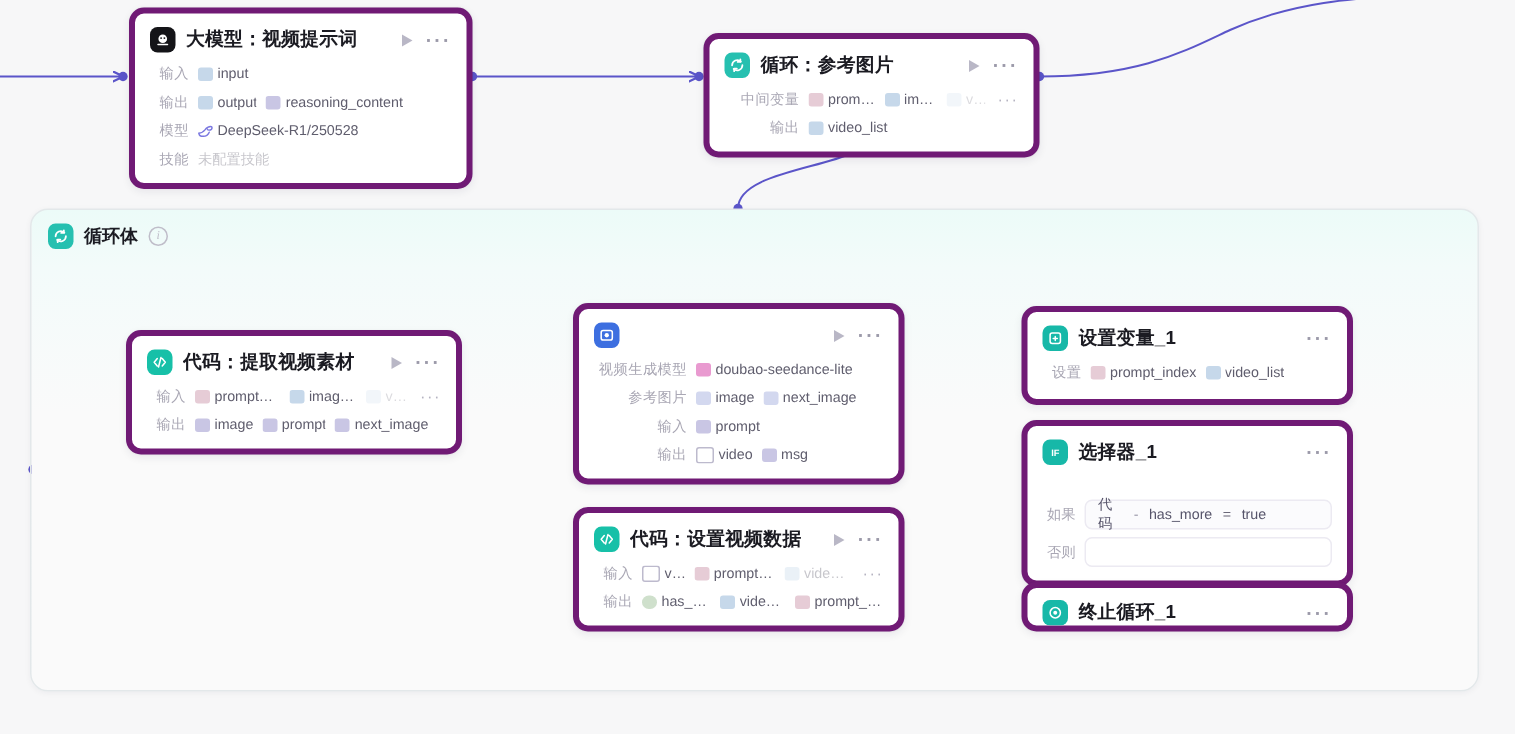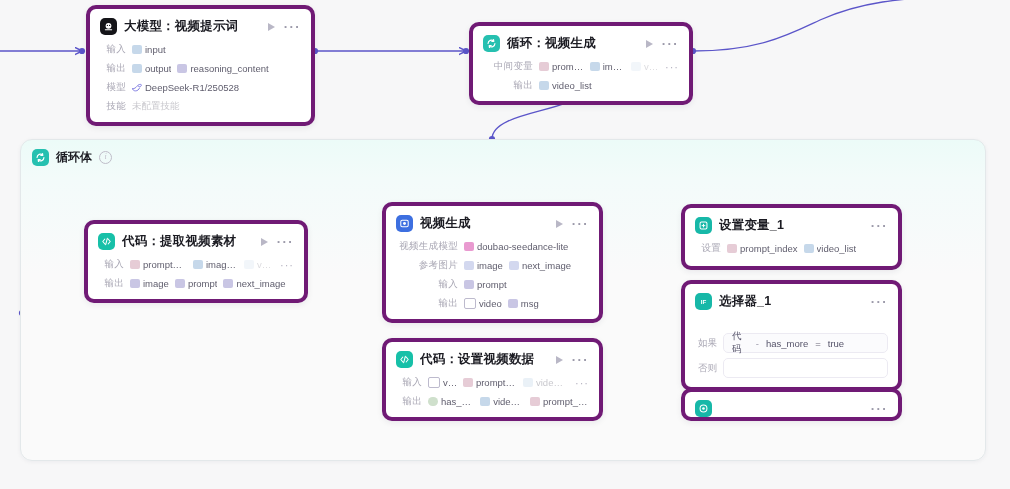--- a/index.html
+++ b/index.html
@@ -206,21 +206,21 @@
   </div>
 
   <div class="node" style="left:469px;top:22px;width:224px;">
     <div class="head">
       <span class="ico" style="background:#26c0b0;">
         <svg width="11" height="11" viewBox="0 0 16 16">
             <path d="M3 8a5 5 0 0 1 8.5-3.5M13 8a5 5 0 0 1-8.5 3.5" fill="none" stroke="#fff" stroke-width="1.7" stroke-linecap="round"></path>
             <path d="M11 2.2v2.6h-2.6M5 13.8v-2.6h2.6" fill="none" stroke="#fff" stroke-width="1.7" stroke-linecap="round" stroke-linejoin="round"></path>
           </svg>
       </span>
-      <span class="title">循环：视频生成</span>
+      <span class="title">循环：参考图片</span>
       <span class="hdr-actions">
         <span class="play"></span>
         <span class="dots">···</span>
       </span>
     </div>
     <div class="body">
       <div class="row">
         <span class="rlabel w4">中间变量</span>
         <span class="tag">
             <i class="tiny num"></i>
@@ -295,21 +295,20 @@
   </div>
 
   <div class="node" style="left:382px;top:202px;width:221px;">
     <div class="head">
       <span class="ico" style="background:#3d6fe0;">
         <svg width="11" height="11" viewBox="0 0 16 16">
             <rect x="2.6" y="3.4" width="10.8" height="9.2" rx="2" fill="none" stroke="#fff" stroke-width="1.5"></rect>
             <circle cx="8" cy="8" r="2.1" fill="#fff"></circle>
           </svg>
       </span>
-      <span class="title">视频生成</span>
       <span class="hdr-actions">
         <span class="play"></span>
         <span class="dots">···</span>
       </span>
     </div>
     <div class="body">
       <div class="row">
         <span class="rlabel" style="width:62px;">视频生成模型</span>
         <span class="tag" style="max-width:130px;">
             <i class="tiny" style="background:#e99ad0;"></i>
@@ -455,19 +454,20 @@
   </div>
 
   <div class="node" style="left:681px;top:388px;width:221px;height:33px;">
     <div class="head" style="padding:8px 10px;">
       <span class="ico" style="background:#17b8a8;">
         <svg width="11" height="11" viewBox="0 0 16 16">
             <circle cx="8" cy="8" r="5" fill="none" stroke="#fff" stroke-width="1.5"></circle>
             <circle cx="8" cy="8" r="1.9" fill="#fff"></circle>
           </svg>
       </span>
+      <span class="title">终止循环_1</span>
       <span class="hdr-actions">
         <span class="dots">···</span>
       </span>
     </div>
   </div>
 
 </div>
 
 </body></html>

